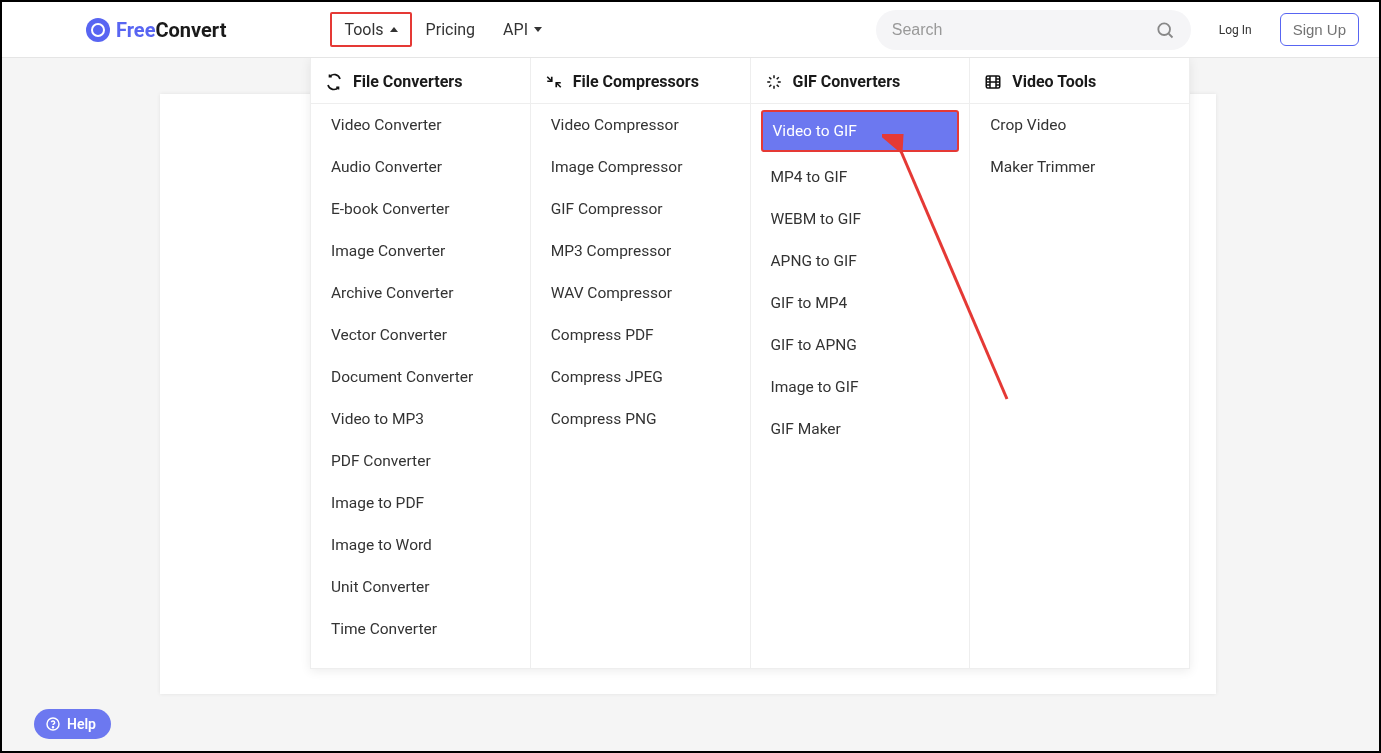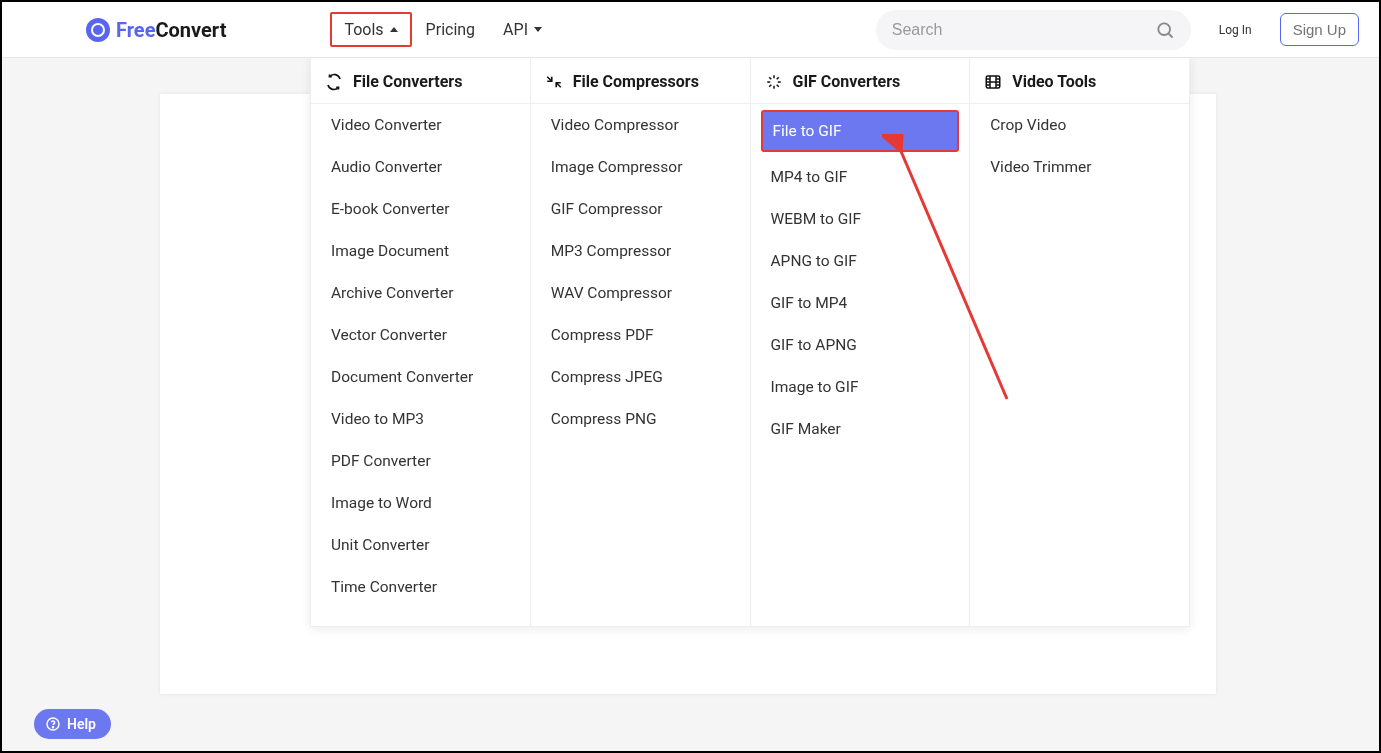--- a/index.html
+++ b/index.html
@@ -273,26 +273,27 @@
         <path d="M20 8 A8 8 0 0 0 6 5"></path>
           <polyline points="6,2 6,5 9,5"></polyline>
         <path d="M4 16 A8 8 0 0 0 18 19"></path>
           <polyline points="18,22 18,19 15,19"></polyline>
       </svg>
       <span>File Converters</span>
     </div>
     <div class="menu-item">Video Converter</div>
     <div class="menu-item">Audio Converter</div>
     <div class="menu-item">E-book Converter</div>
-    <div class="menu-item">Image Document</div>
+    <div class="menu-item">Image Converter</div>
     <div class="menu-item">Archive Converter</div>
     <div class="menu-item">Vector Converter</div>
     <div class="menu-item">Document Converter</div>
     <div class="menu-item">Video to MP3</div>
     <div class="menu-item">PDF Converter</div>
+    <div class="menu-item">Image to PDF</div>
     <div class="menu-item">Image to Word</div>
     <div class="menu-item">Unit Converter</div>
     <div class="menu-item">Time Converter</div>
   </div>
 
   <div class="menu-column">
     <div class="column-header">
       <svg viewBox="0 0 24 24" fill="none" stroke="#111" stroke-width="2.2">
         <polyline points="3,11 9,11 9,5"></polyline>
           <line x1="9" y1="11" x2="3" y2="5"></line>
@@ -318,21 +319,21 @@
         <line x1="12" y1="17" x2="12" y2="21"></line>
         <line x1="3" y1="12" x2="7" y2="12"></line>
         <line x1="17" y1="12" x2="21" y2="12"></line>
         <line x1="5.6" y1="5.6" x2="8.4" y2="8.4"></line>
         <line x1="15.6" y1="15.6" x2="18.4" y2="18.4"></line>
         <line x1="5.6" y1="18.4" x2="8.4" y2="15.6"></line>
         <line x1="15.6" y1="8.4" x2="18.4" y2="5.6"></line>
       </svg>
       <span>GIF Converters</span>
     </div>
-    <div class="menu-item highlighted">File to GIF</div>
+    <div class="menu-item highlighted">Video to GIF</div>
     <div class="menu-item">MP4 to GIF</div>
     <div class="menu-item">WEBM to GIF</div>
     <div class="menu-item">APNG to GIF</div>
     <div class="menu-item">GIF to MP4</div>
     <div class="menu-item">GIF to APNG</div>
     <div class="menu-item">Image to GIF</div>
     <div class="menu-item">GIF Maker</div>
   </div>
 
   <div class="menu-column">
@@ -343,21 +344,21 @@
         <line x1="16" y1="4" x2="16" y2="20"></line>
         <line x1="3" y1="12" x2="21" y2="12"></line>
         <line x1="3" y1="8" x2="8" y2="8"></line>
         <line x1="3" y1="16" x2="8" y2="16"></line>
         <line x1="16" y1="8" x2="21" y2="8"></line>
         <line x1="16" y1="16" x2="21" y2="16"></line>
       </svg>
       <span>Video Tools</span>
     </div>
     <div class="menu-item">Crop Video</div>
-    <div class="menu-item">Video Trimmer</div>
+    <div class="menu-item">Maker Trimmer</div>
   </div>
 
 </div>
 
 <svg class="annotation-arrow" width="160" height="280">
   <defs>
     <marker id="arrowhead" markerWidth="10" markerHeight="10" refX="2" refY="5" orient="auto">
       <polygon points="10 0, 0 5, 10 10" fill="#e53935"></polygon>
     </marker>
   </defs>

